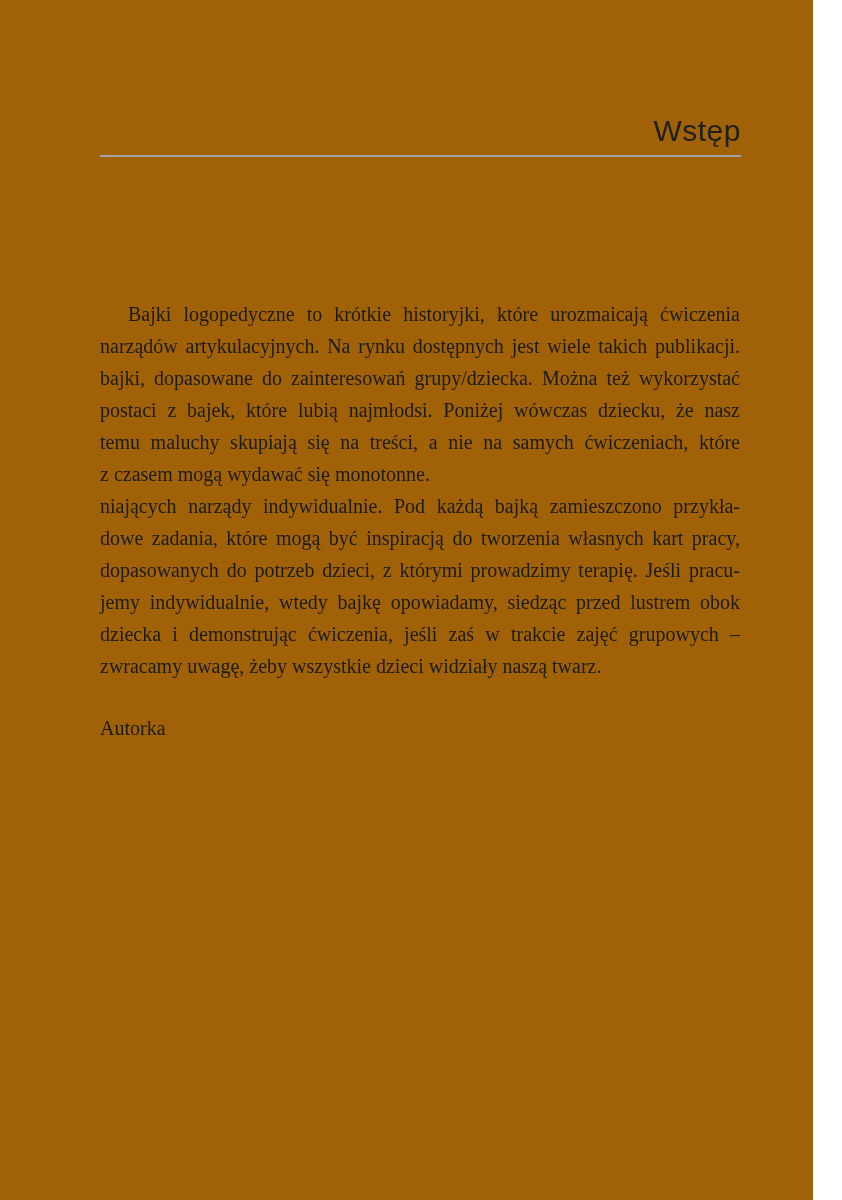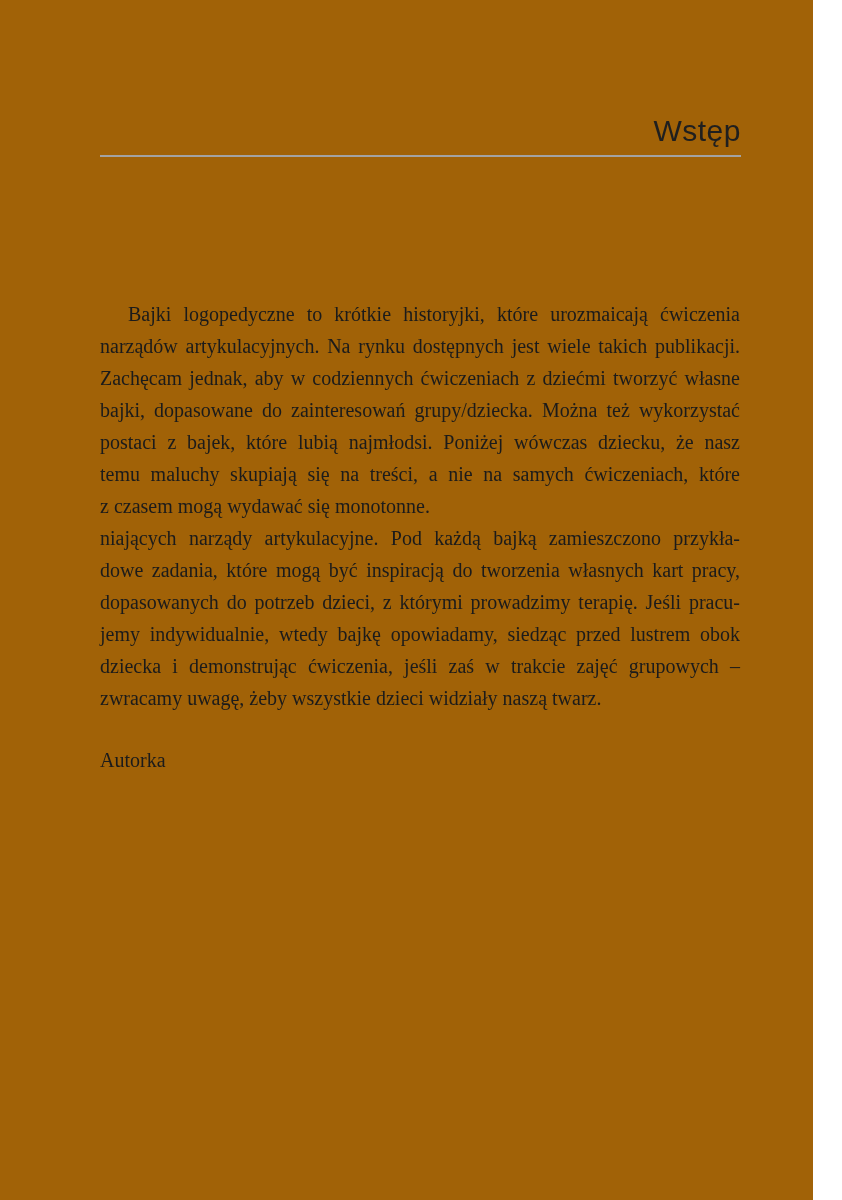--- a/index.html
+++ b/index.html
@@ -75,29 +75,28 @@
 
   <h1 class="chapter-title">Wstęp</h1>
 
   <div class="title-divider"></div>
 
   <div class="content">
 
     <div class="paragraph">
       <div class="line first">Bajki logopedyczne to krótkie historyjki, które urozmaicają ćwiczenia</div>
       <div class="line">narządów artykulacyjnych. Na rynku dostępnych jest wiele takich publikacji.</div>
-      <div class="line">Zachęcam jednak, aby w codziennych ćwiczeniach z dziećmi tworzyć własne</div>
       <div class="line">bajki, dopasowane do zainteresowań grupy/dziecka. Można też wykorzystać</div>
       <div class="line">postaci z bajek, które lubią najmłodsi. Poniżej wówczas dziecku, że nasz</div>
       <div class="line">temu maluchy skupiają się na treści, a nie na samych ćwiczeniach, które</div>
       <div class="line last">z czasem mogą wydawać się monotonne.</div>
     </div>
 
     <div class="paragraph">
-      <div class="line">niających narządy artykulacyjne. Pod każdą bajką zamieszczono przykła-</div>
+      <div class="line">niających narządy indywidualnie. Pod każdą bajką zamieszczono przykła-</div>
       <div class="line">dowe zadania, które mogą być inspiracją do tworzenia własnych kart pracy,</div>
       <div class="line">dopasowanych do potrzeb dzieci, z którymi prowadzimy terapię. Jeśli pracu-</div>
       <div class="line">jemy indywidualnie, wtedy bajkę opowiadamy, siedząc przed lustrem obok</div>
       <div class="line">dziecka i demonstrując ćwiczenia, jeśli zaś w trakcie zajęć grupowych –</div>
       <div class="line last">zwracamy uwagę, żeby wszystkie dzieci widziały naszą twarz.</div>
     </div>
 
     <div class="signature">Autorka</div>
 
   </div>

